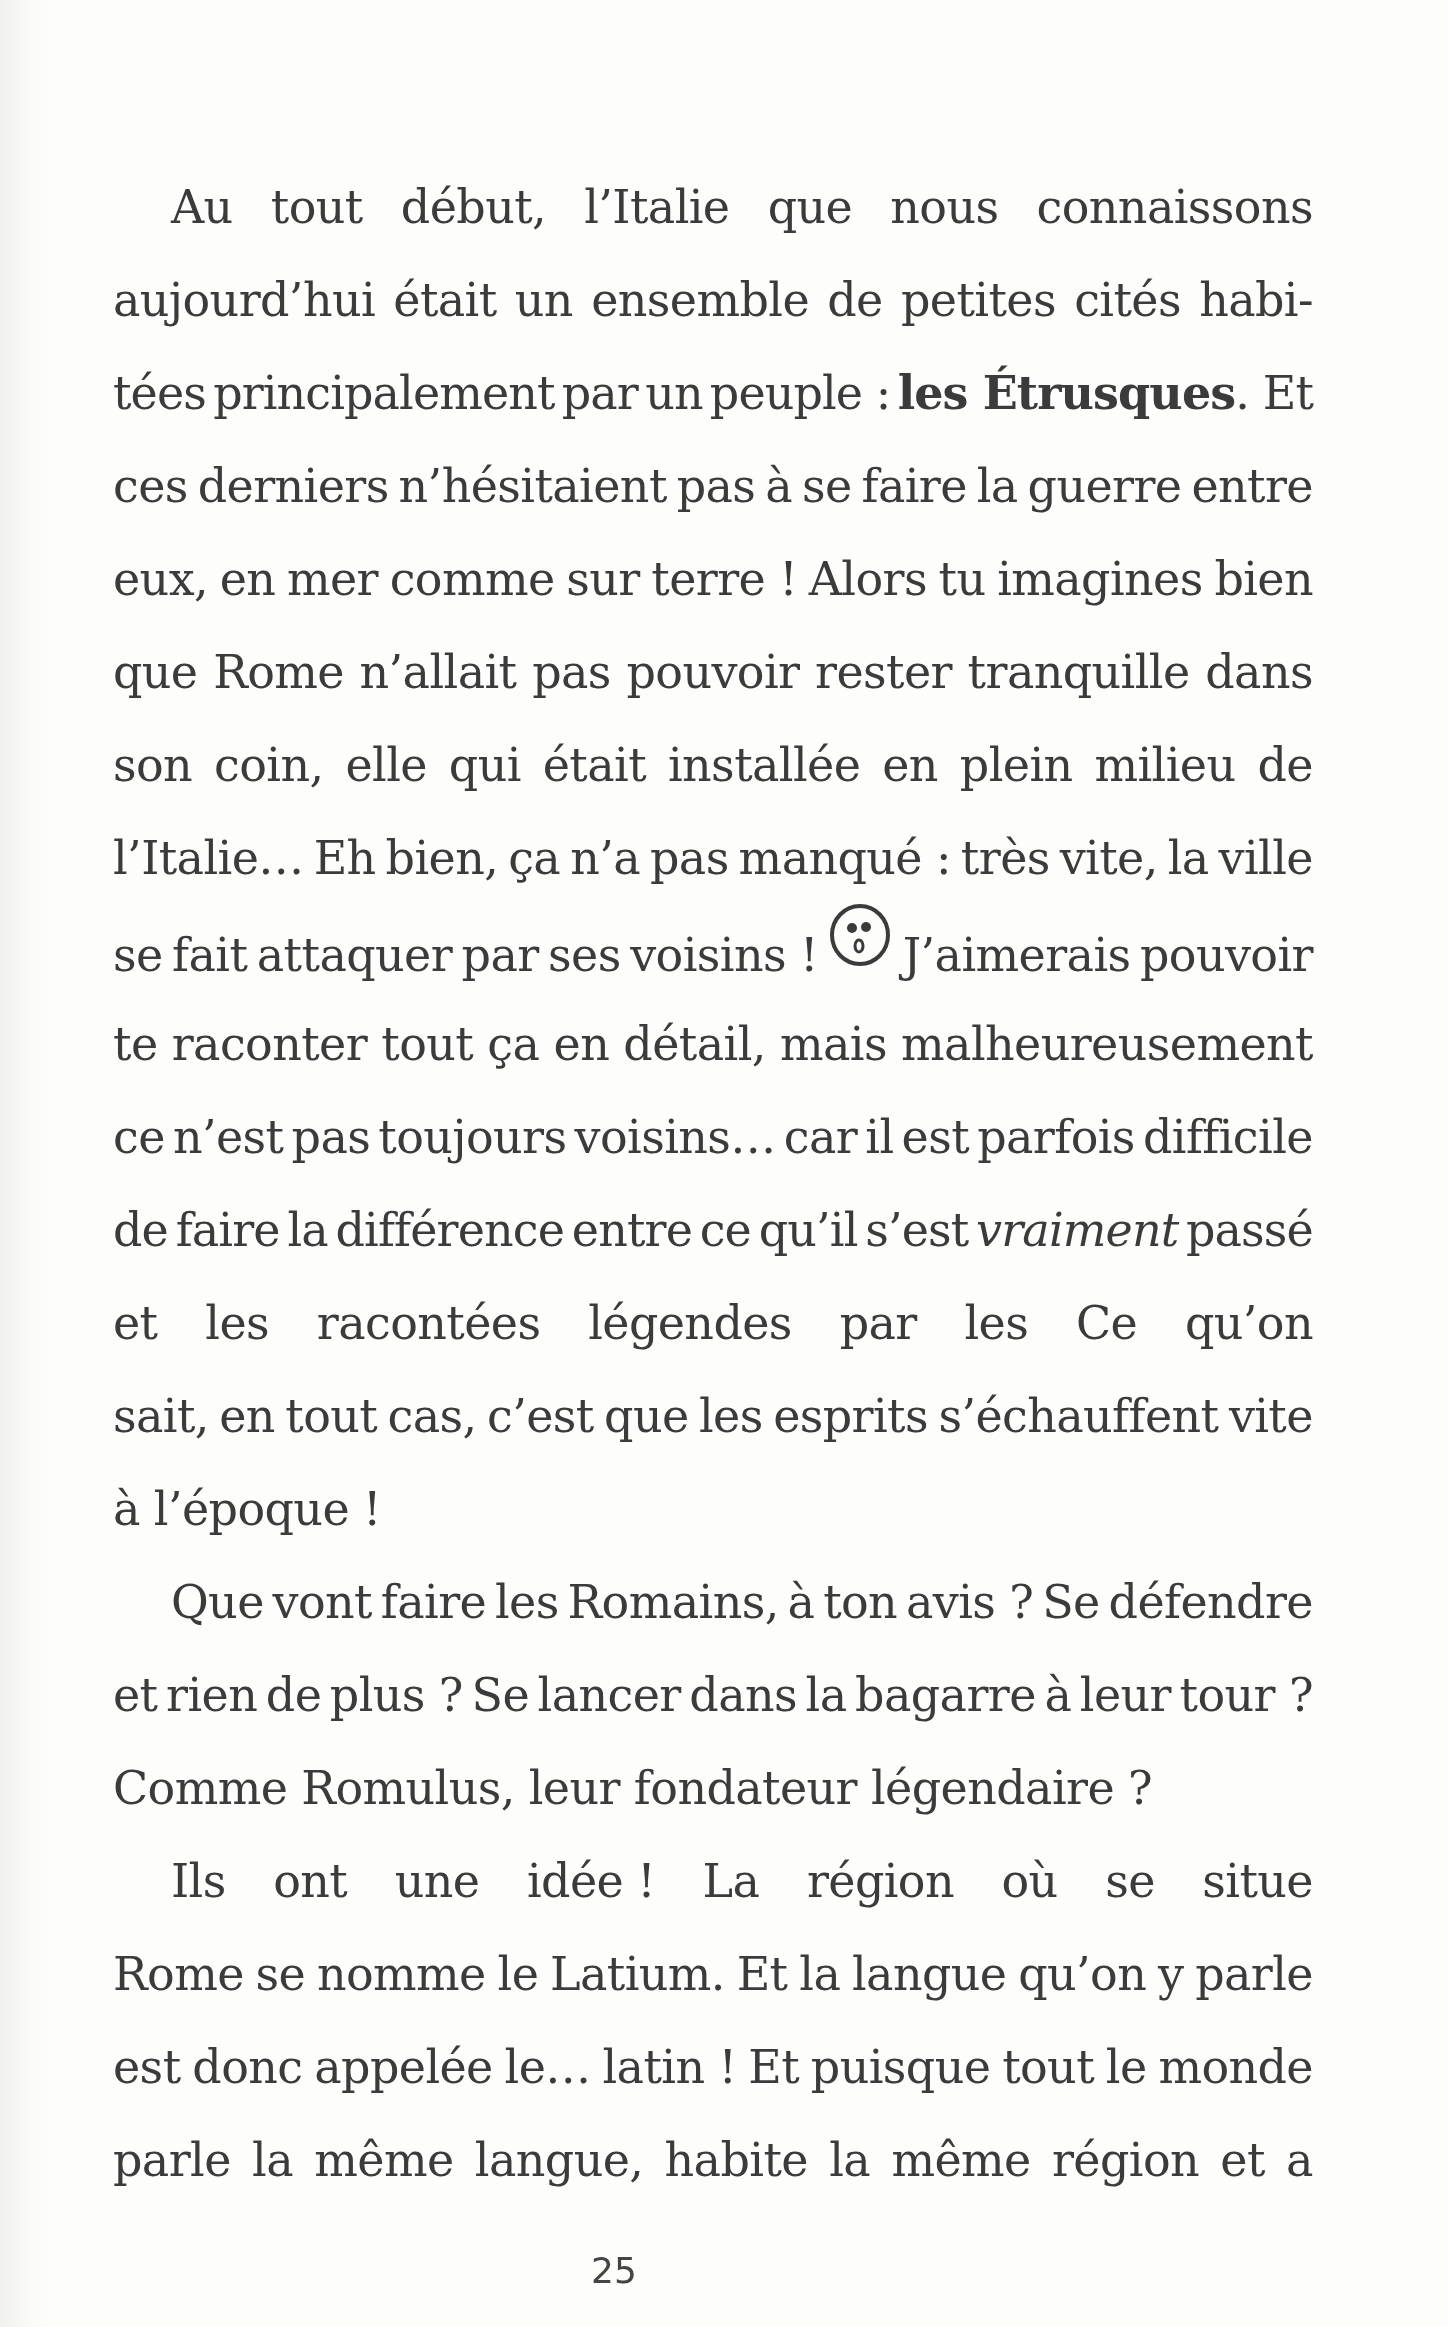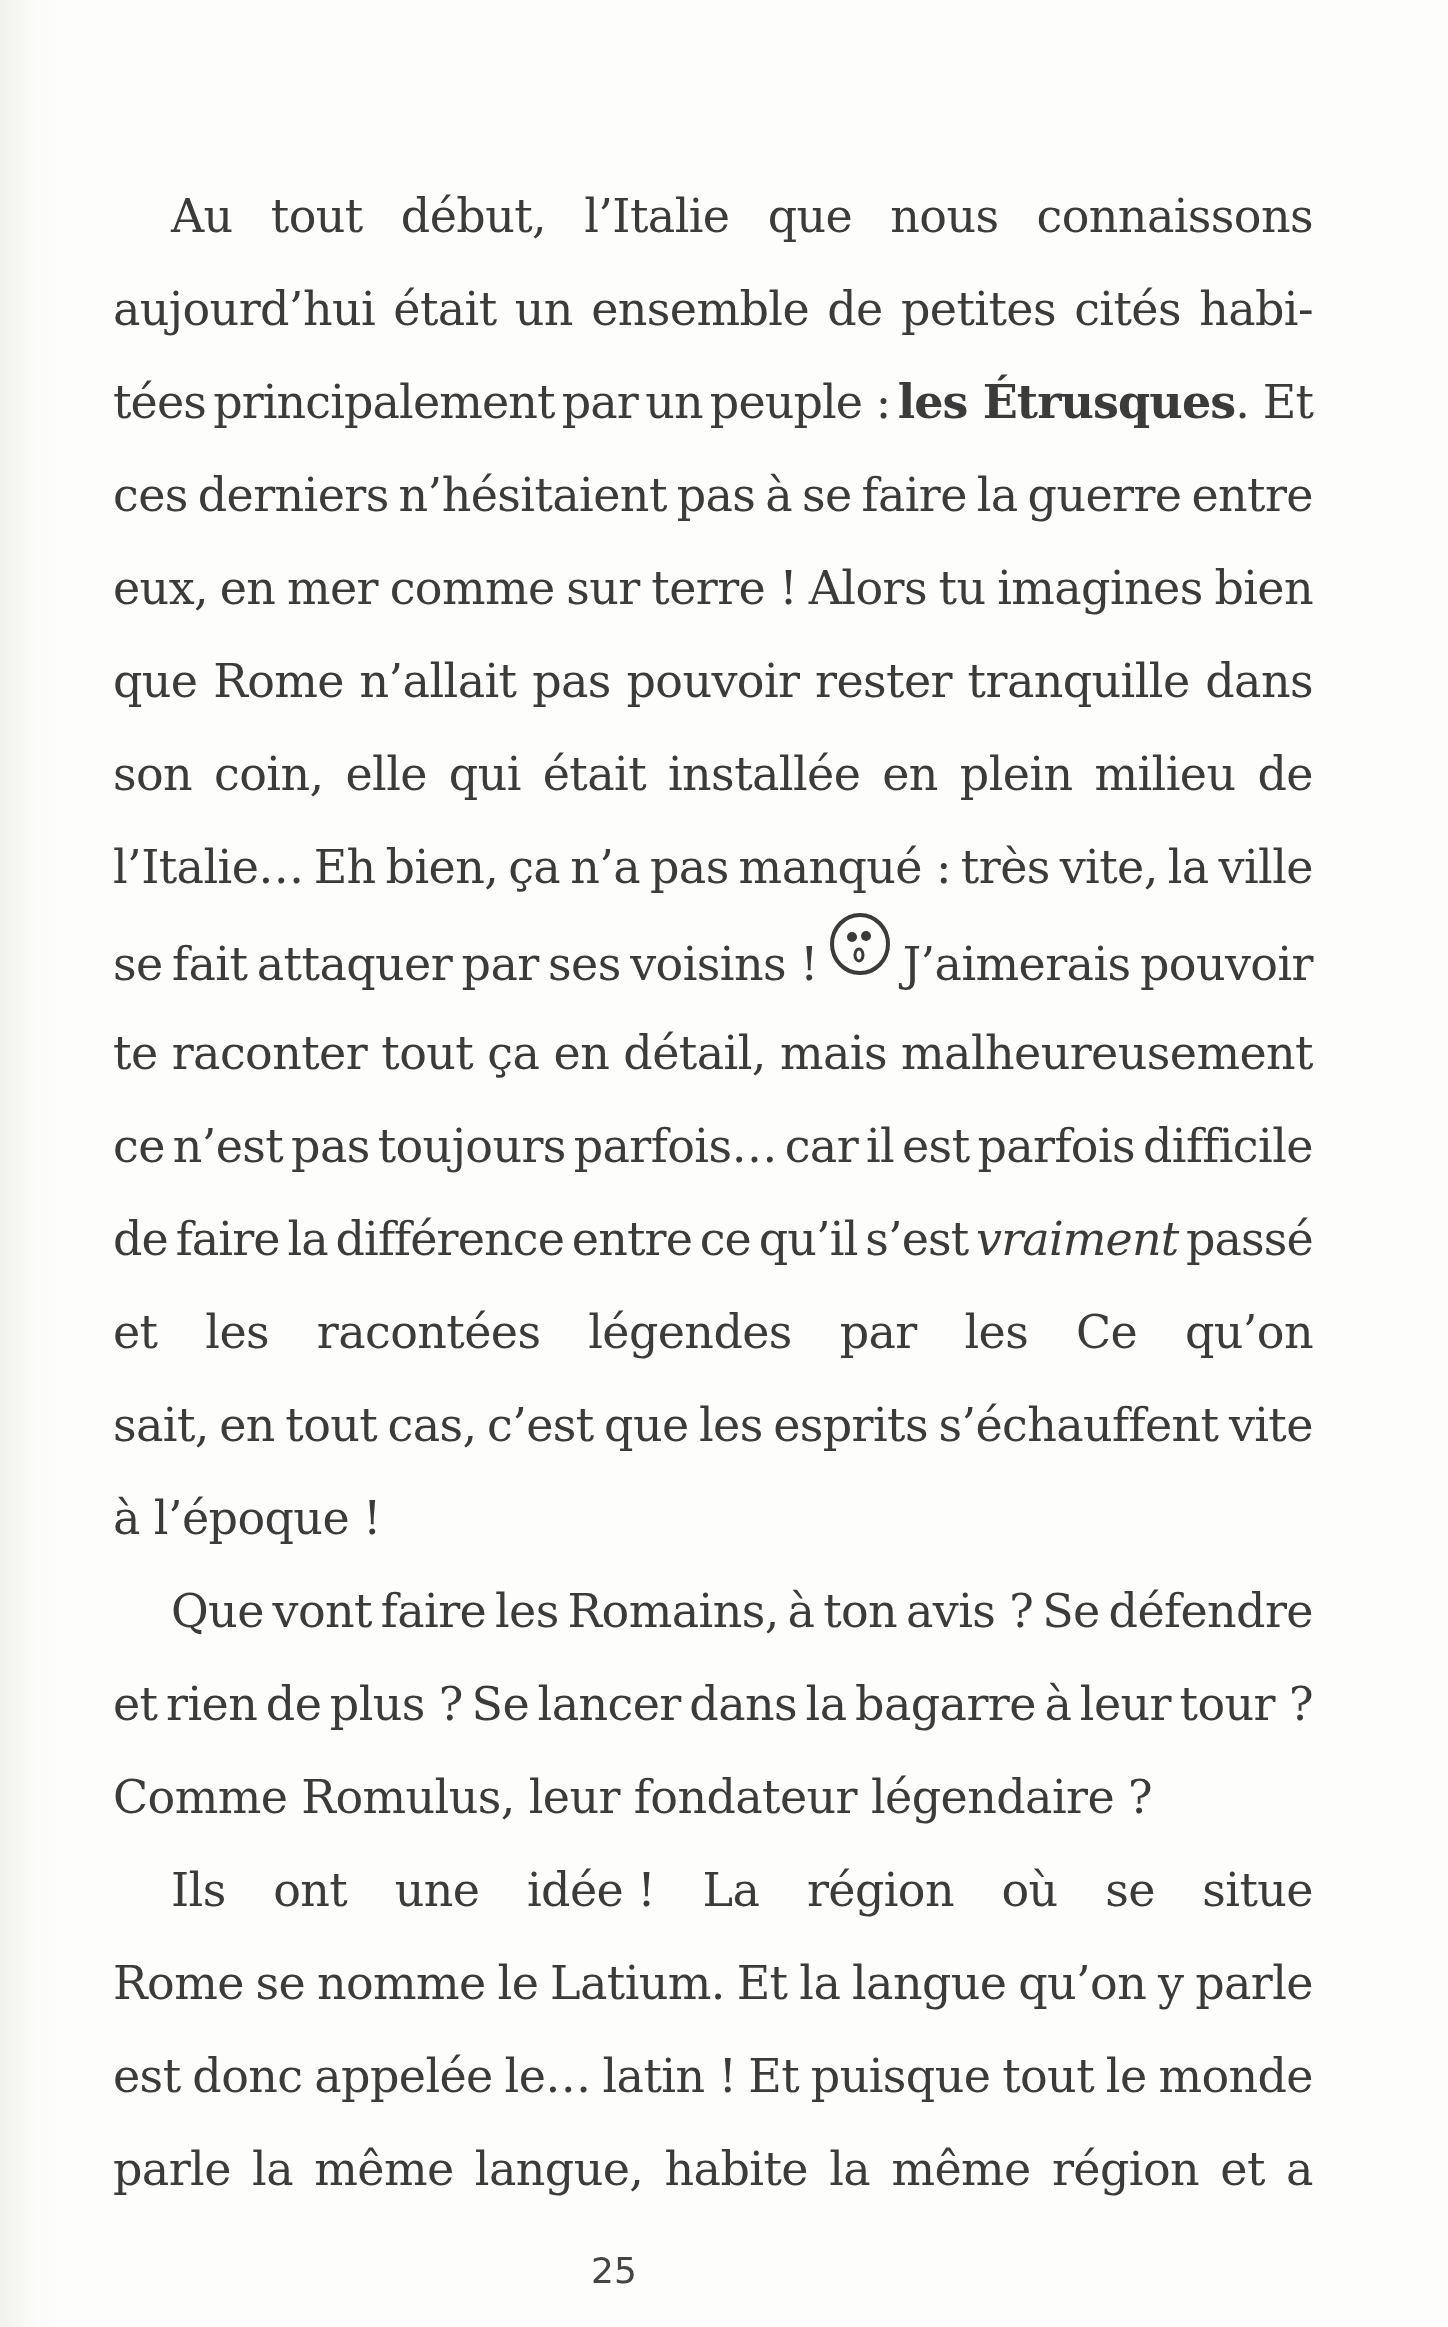--- a/index.html
+++ b/index.html
@@ -15,21 +15,21 @@
     }
     .page-shade {
       position: absolute;
       left: 0; top: 0; bottom: 0;
       width: 60px;
       background: linear-gradient(to right, #f1f2ee 0%, #fbfbf9 60%, rgba(253,253,252,0) 100%);
     }
     .text-block {
       position: absolute;
       left: 113px;
-      top: 170px;
+      top: 161px;
       width: 1200px;
       font-family: "DejaVu Serif", "Liberation Serif", serif;
       font-size: 46px;
       color: #3b3b3b;
       letter-spacing: -0.6px;
     }
     .line {
       height: 93px;
       line-height: 93px;
       white-space: nowrap;
@@ -183,21 +183,21 @@
       <span class="w">en</span>
       <span class="w">détail,</span>
       <span class="w">mais</span>
       <span class="w">malheureusement</span>
     </div>
   <div class="line">
       <span class="w">ce</span>
       <span class="w">n’est</span>
       <span class="w">pas</span>
       <span class="w">toujours</span>
-      <span class="w">parfois…</span>
+      <span class="w">voisins…</span>
       <span class="w">car</span>
       <span class="w">il</span>
       <span class="w">est</span>
       <span class="w">parfois</span>
       <span class="w">difficile</span>
     </div>
   <div class="line" style="letter-spacing: -0.857831px;">
     <span class="w">de</span>
       <span class="w">faire</span>
       <span class="w">la</span>

